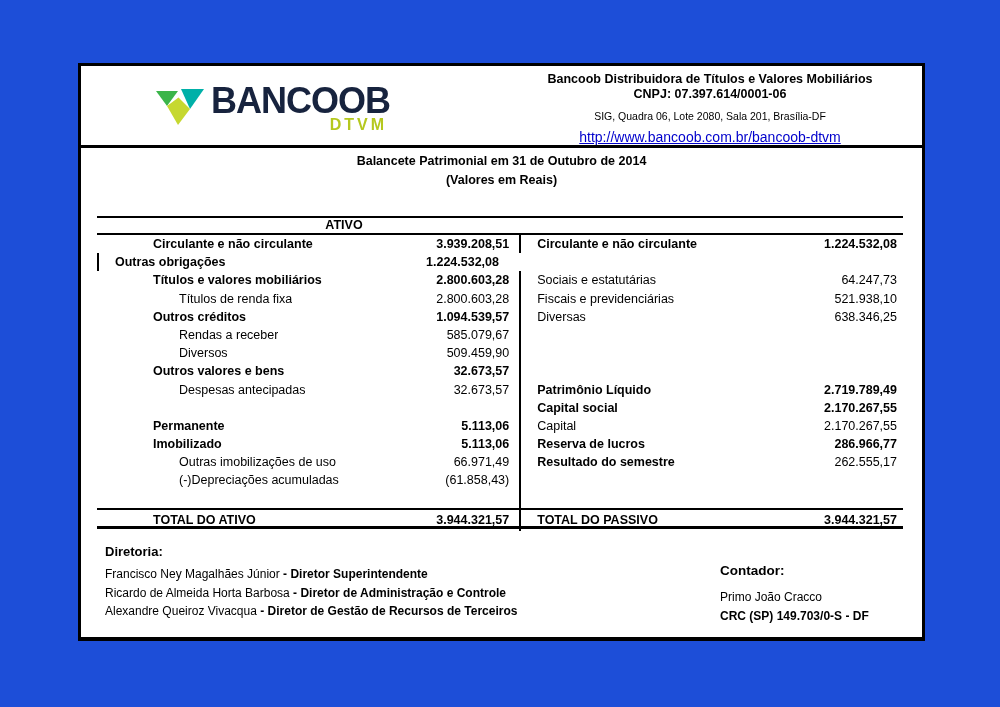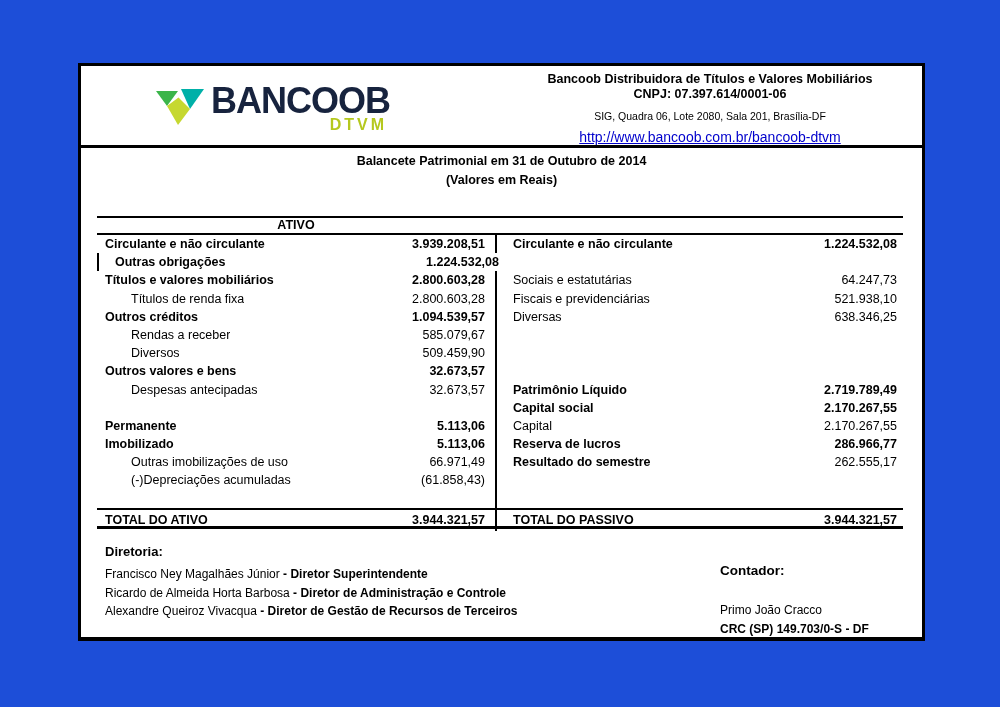--- a/index.html
+++ b/index.html
@@ -28,21 +28,21 @@
   .hr-url a { color:var(--link); text-decoration:underline; }
 
   
   .title-block { text-align:center; padding-top:4px; }
   .title-line { font-size:12.5px; font-weight:bold; line-height:19px; }
 
   
   .bal-table { position:absolute; left:16px; top:150px; width:806px; }
   .trow { display:flex; }
   .half { display:flex; justify-content:space-between; }
-  .half-left  { width:398px; }
+  .half-left  { width:398px;margin-left:48px; }
   .half-right { width:408px; border-left:2px solid #000; }
   .thead { border-top:2px solid #000; border-bottom:2px solid #000; height:19px; }
   .thead .half { align-items:center; justify-content:center; font-weight:bold; font-size:12.5px; }
   .tbody .trow { height:18.2px; line-height:18.2px; font-size:12.5px; }
   .cell { white-space:nowrap; overflow:hidden; }
   .lbl { text-align:left; }
   .val { text-align:center; }
   .half-left  .lbl { padding-left:8px; }
   .half-left  .val { padding-right:10px; }
   .half-right .lbl { padding-left:16px; }
@@ -53,21 +53,21 @@
   .tfoot { border-top:2px solid #000; border-bottom:3px solid #000; height:21px; }
   .tfoot .trow { height:21px; line-height:20px; font-size:12.5px; }
   .tfoot .cell { font-weight:bold; }
 
   
   .sign-area { position:absolute; left:0; top:478px; width:100%; }
   .diretoria { position:absolute; left:24px; top:0; }
   .dir-title { font-size:13px; font-weight:bold; margin-bottom:6px; }
   .dir-line { font-size:12px; line-height:18.6px; }
   .contador { position:absolute; left:639px; top:19px; }
-  .cont-title { font-size:13.5px; font-weight:bold; margin-bottom:23px; }
+  .cont-title { font-size:13.5px; font-weight:bold; margin-bottom:10px; }
   .cont-name { font-size:12px; line-height:18.6px; }
   .cont-crc { font-size:12px; font-weight:bold; line-height:18.6px; }
 </style>
 </head>
 <body>
 
 <div class="page">
   <div class="doc-box">
 
     <div class="doc-header">

